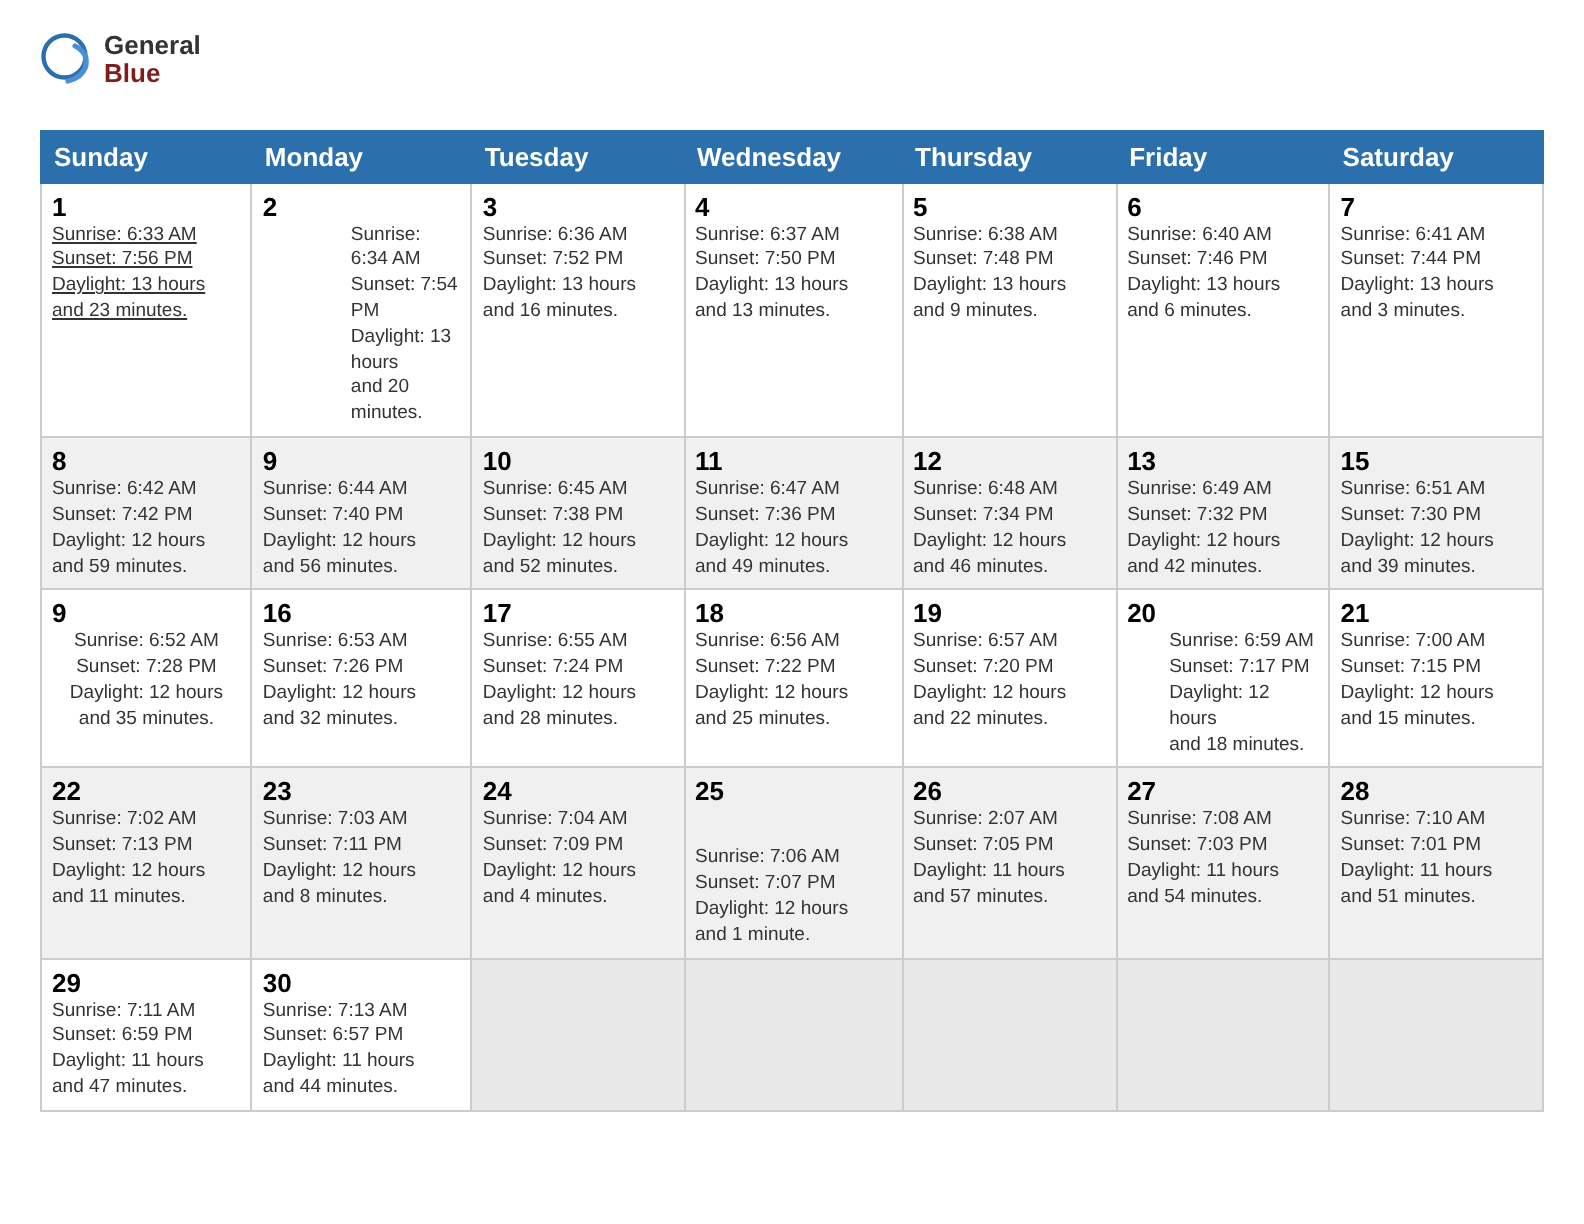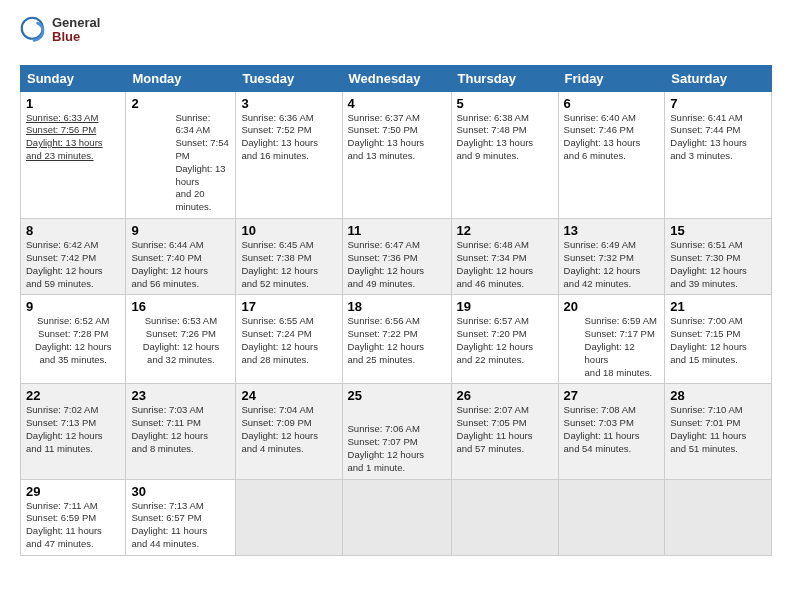--- a/index.html
+++ b/index.html
@@ -228,21 +228,21 @@
         <tr>
           <td>
             <span class="day-num">9</span>
             <div class="day-info" style="white-space: pre-line; text-align: center;">Sunrise: 6:52 AM
 Sunset: 7:28 PM
 Daylight: 12 hours
 and 35 minutes.</div>
           </td>
           <td>
             <span class="day-num">16</span>
-            <div class="day-info" style="white-space: pre-line; text-align: center;">Sunrise: 6:53 AM
+            <div class="day-info" style="white-space: pre-line;">Sunrise: 6:53 AM
 Sunset: 7:26 PM
 Daylight: 12 hours
 and 32 minutes.</div>
           </td>
           <td>
             <span class="day-num">17</span>
             <div class="day-info" style="white-space: pre-line;">Sunrise: 6:55 AM
 Sunset: 7:24 PM
 Daylight: 12 hours
 and 28 minutes.</div>

